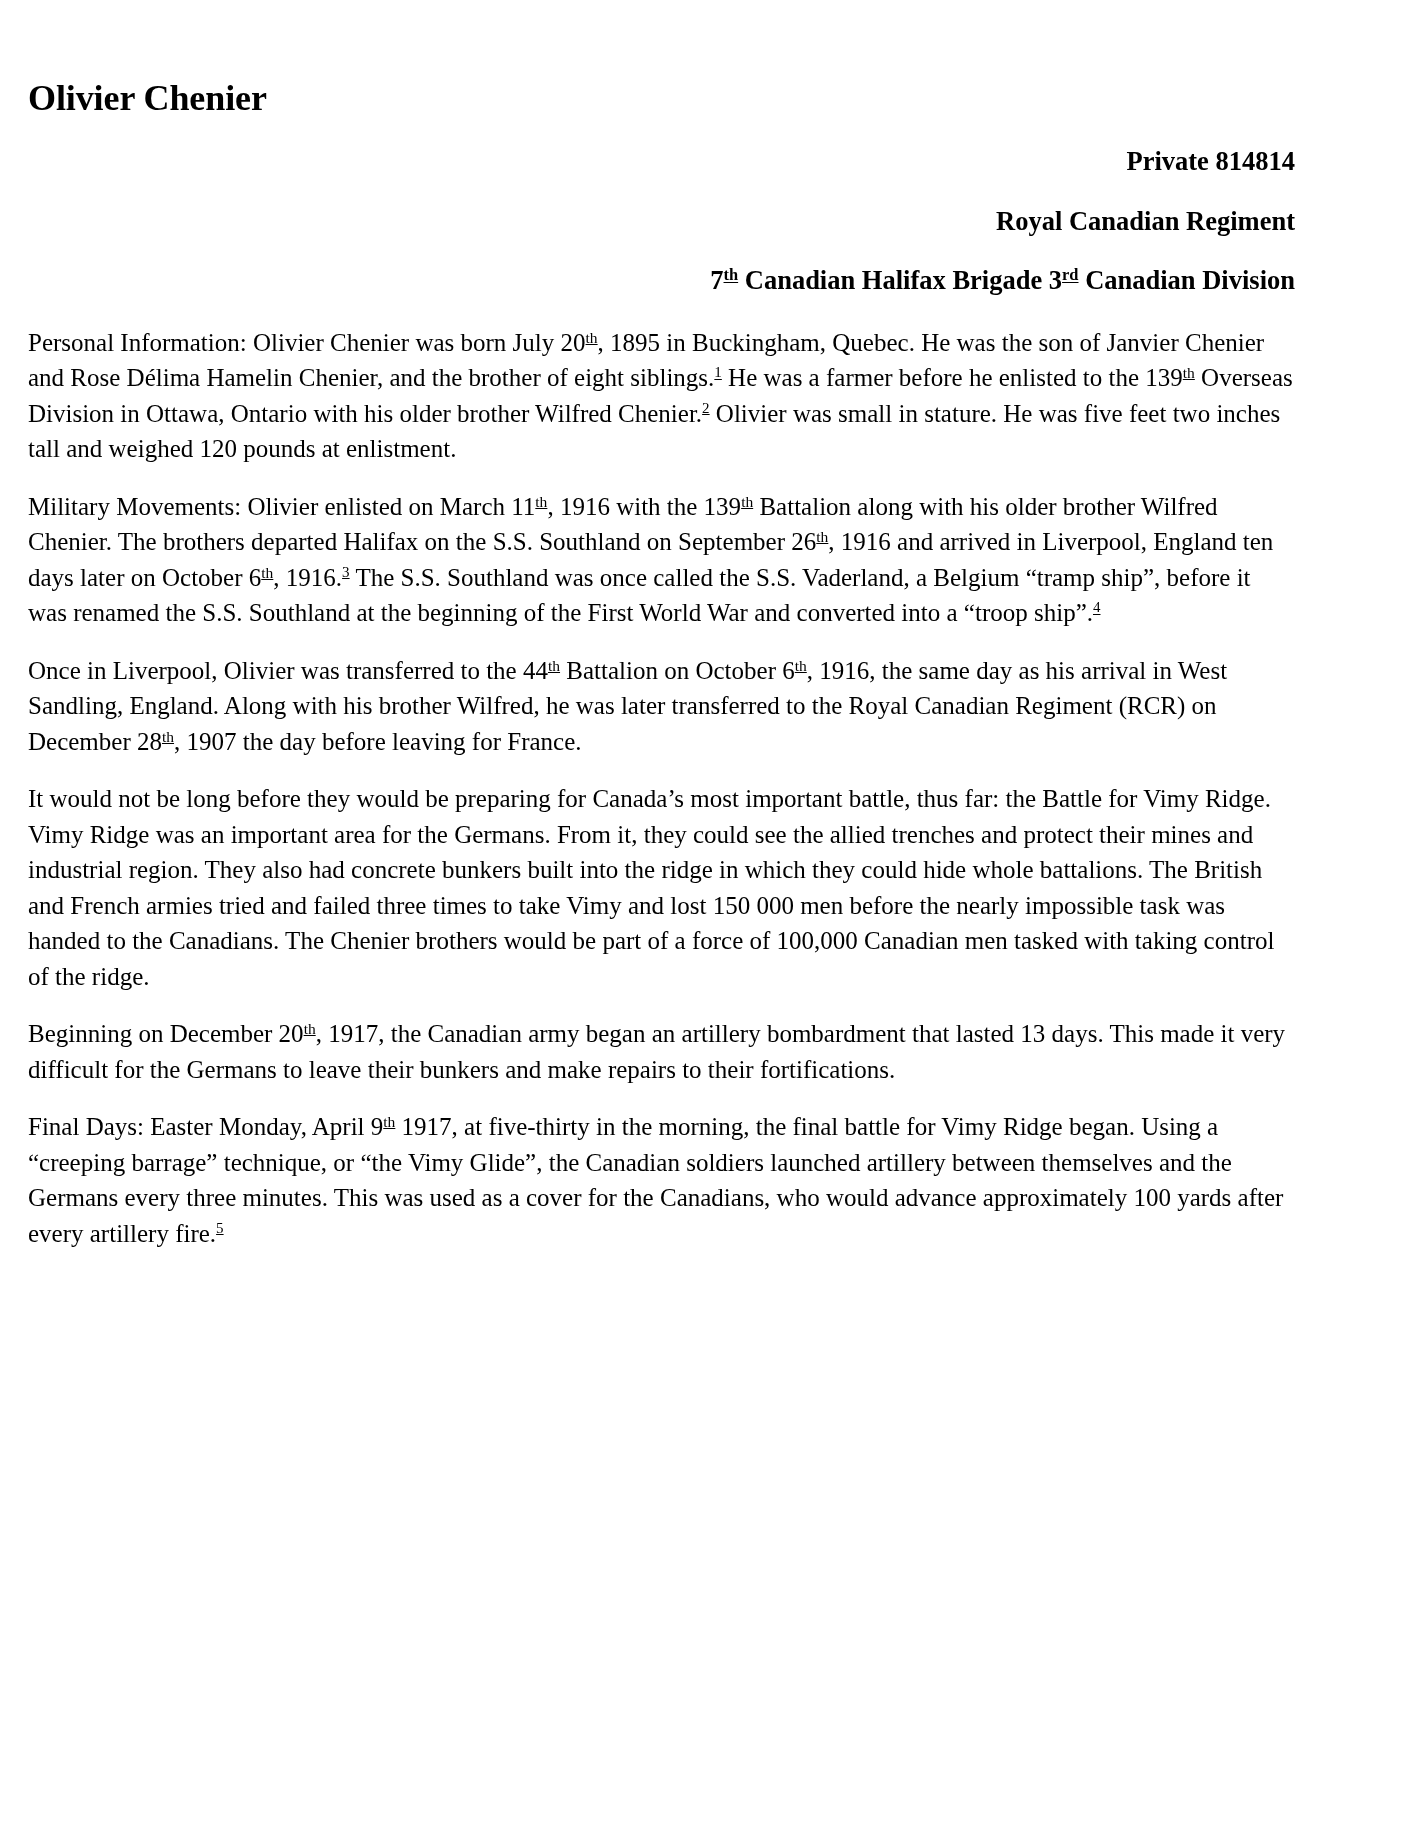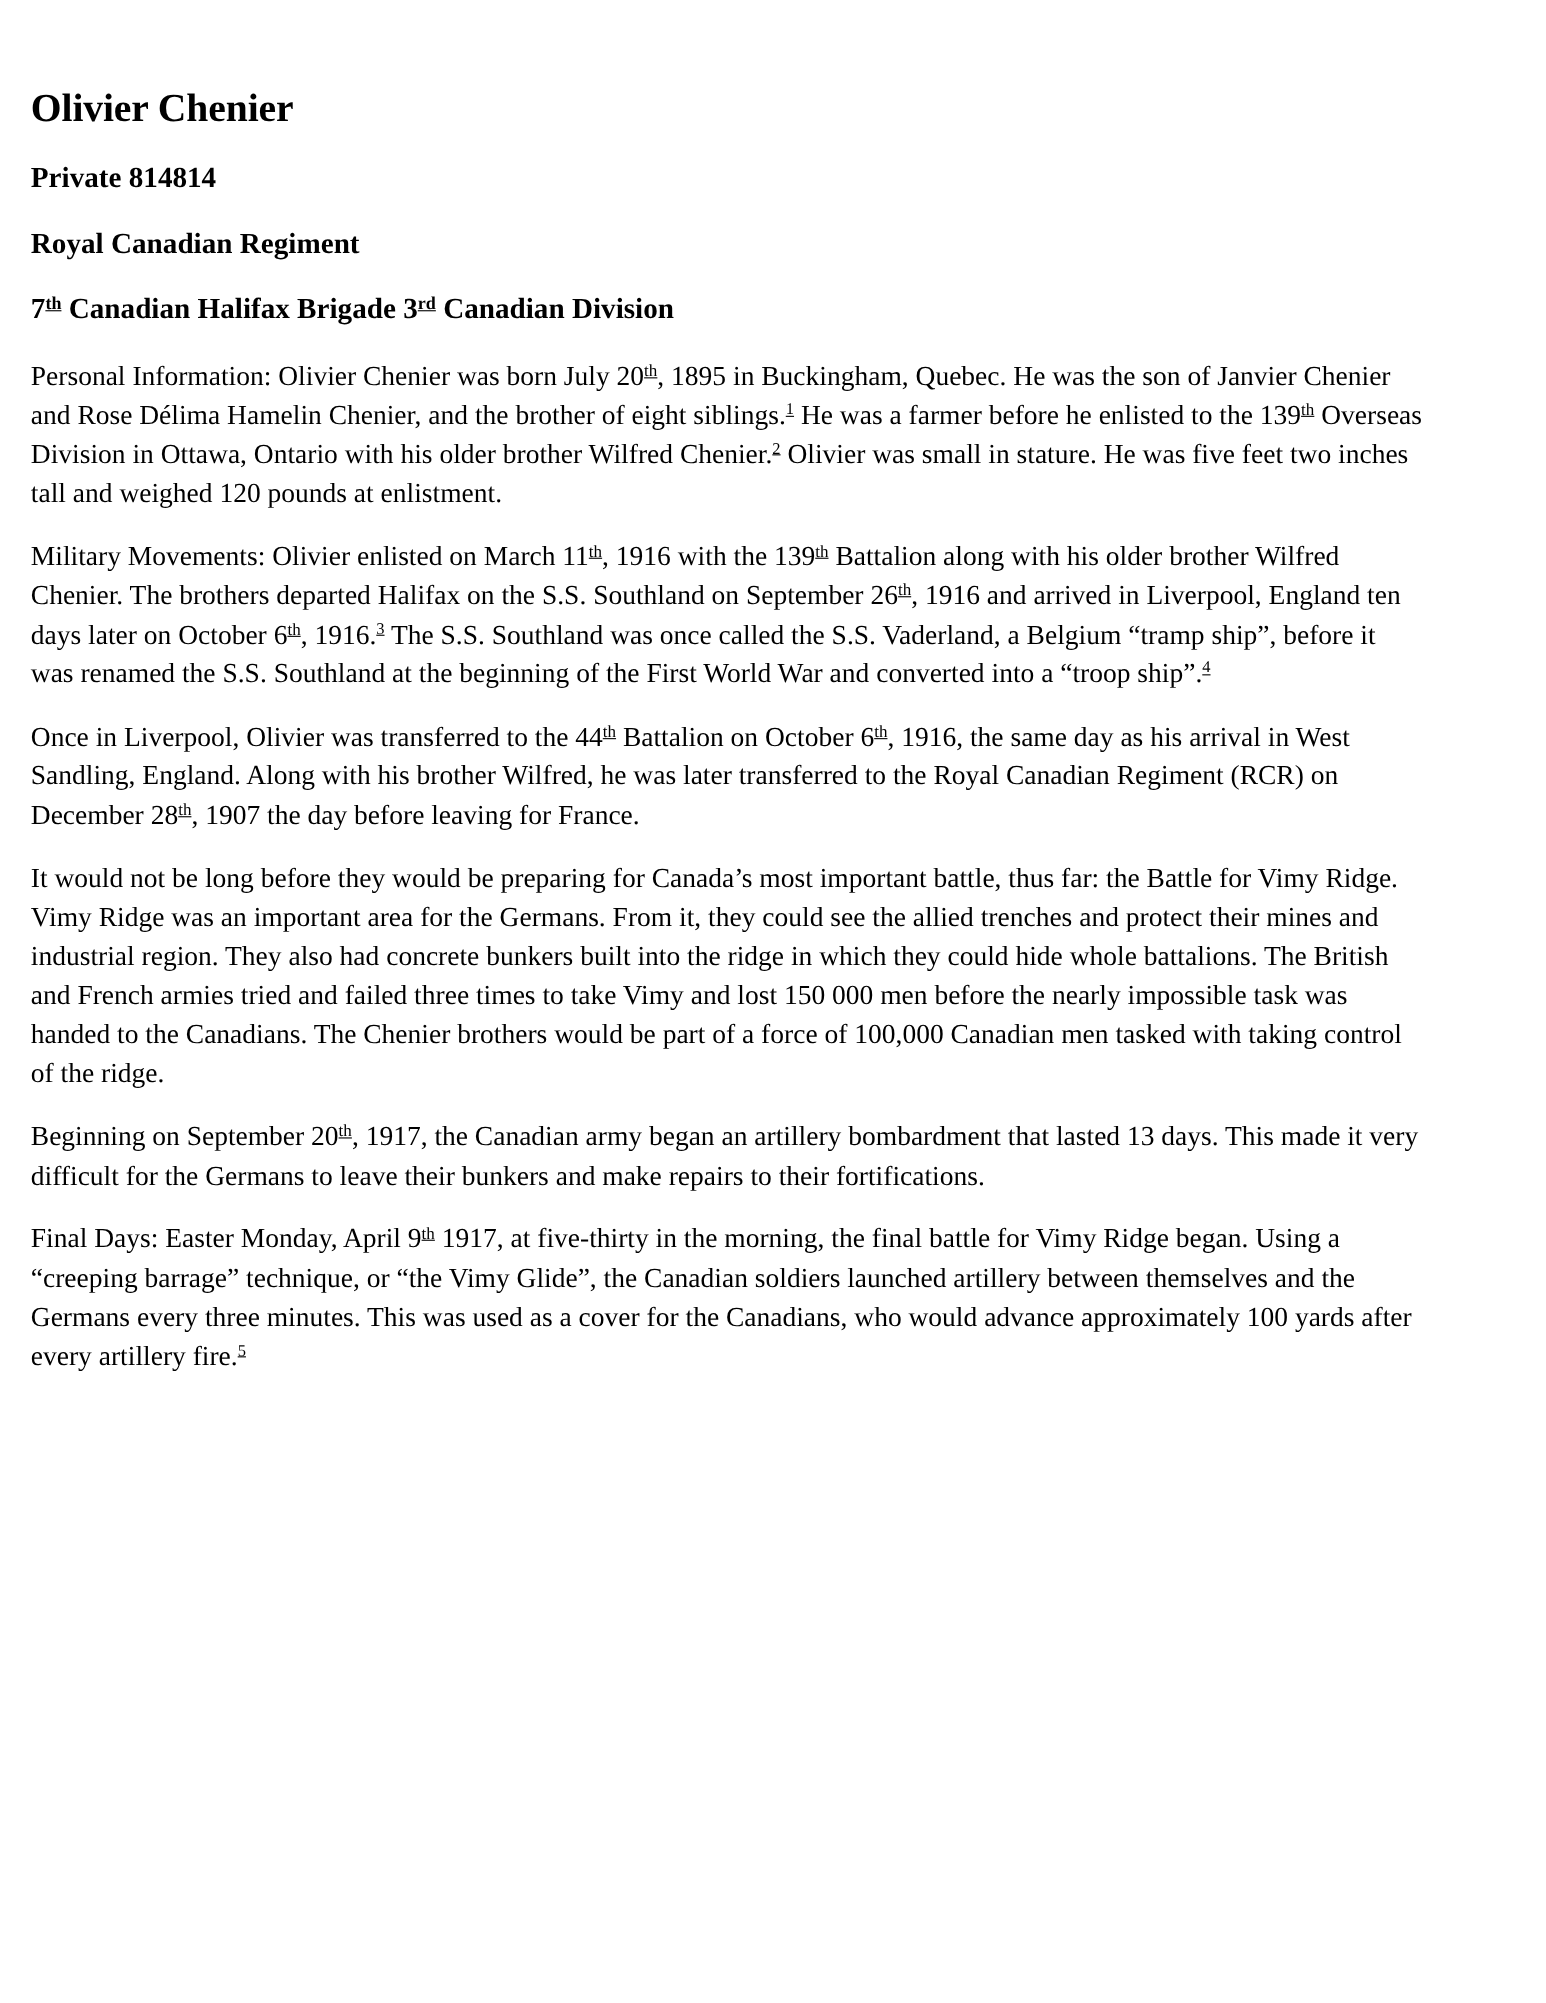--- a/index.html
+++ b/index.html
@@ -26,20 +26,21 @@
     font-weight: bold;
     line-height: 1.12;
     margin: 0 0 28px 0;
     letter-spacing: -0.1px;
   }
   .sub-head {
     font-size: 26.5px;
     font-weight: bold;
     line-height: 1.15;
     margin: 0 0 29px 0;
+    text-align: right;
   }
   .sub-head.tight {
     margin-bottom: 28px;
   }
   p.body {
     font-size: 25px;
     line-height: 1.42;
     margin: 0 0 22px 0;
     text-align: left;
     hyphens: none;
@@ -76,17 +77,17 @@
 
 
   <p class="body"><span class="lead">Personal Information:</span><span> Olivier Chenier was born July 20</span><sup>th</sup><span>, 1895 in Buckingham, Quebec. He was the son of Janvier Chenier and Rose Délima Hamelin Chenier, and the brother of eight siblings.</span><sup class="fn">1</sup><span> He was a farmer before he enlisted to the 139</span><sup>th</sup><span> Overseas Division in Ottawa, Ontario with his older brother Wilfred Chenier.</span><sup class="fn">2</sup><span> Olivier was small in stature. He was five feet two inches tall and weighed 120 pounds at enlistment.</span></p>
 
   <p class="body"><span class="lead">Military Movements:</span><span> Olivier enlisted on March 11</span><sup>th</sup><span>, 1916 with the 139</span><sup>th</sup><span> Battalion along with his older brother Wilfred Chenier. The brothers departed Halifax on the S.S. Southland on September 26</span><sup>th</sup><span>, 1916 and arrived in Liverpool, England ten days later on October 6</span><sup>th</sup><span>, 1916.</span><sup class="fn">3</sup><span> The S.S. Southland was once called the S.S. Vaderland, a Belgium “tramp ship”, before it was renamed the S.S. Southland at the beginning of the First World War and converted into a “troop ship”.</span><sup class="fn">4</sup></p>
 
   <p class="body"><span>Once in Liverpool, Olivier was transferred to the 44</span><sup>th</sup><span> Battalion on October 6</span><sup>th</sup><span>, 1916, the same day as his arrival in West Sandling, England. Along with his brother Wilfred, he was later transferred to the Royal Canadian Regiment (RCR) on December 28</span><sup>th</sup><span>, 1907 the day before leaving for France.</span></p>
 
   <p class="body">It would not be long before they would be preparing for Canada’s most important battle, thus far: the Battle for Vimy Ridge. Vimy Ridge was an important area for the Germans. From it, they could see the allied trenches and protect their mines and industrial region. They also had concrete bunkers built into the ridge in which they could hide whole battalions. The British and French armies tried and failed three times to take Vimy and lost 150 000 men before the nearly impossible task was handed to the Canadians. The Chenier brothers would be part of a force of 100,000 Canadian men tasked with taking control of the ridge.</p>
 
-  <p class="body"><span>Beginning on September 20</span><sup>th</sup><span>, 1917, the Canadian army began an artillery bombardment that lasted 13 days. This made it very difficult for the Germans to leave their bunkers and make repairs to their fortifications.</span></p>
+  <p class="body"><span>Beginning on December 20</span><sup>th</sup><span>, 1917, the Canadian army began an artillery bombardment that lasted 13 days. This made it very difficult for the Germans to leave their bunkers and make repairs to their fortifications.</span></p>
 
   <p class="body"><span class="lead">Final Days:</span><span> Easter Monday, April 9</span><sup>th</sup><span> 1917, at five-thirty in the morning, the final battle for Vimy Ridge began. Using a “creeping barrage” technique, or “the Vimy Glide”, the Canadian soldiers launched artillery between themselves and the Germans every three minutes. This was used as a cover for the Canadians, who would advance approximately 100 yards after every artillery fire.</span><sup class="fn">5</sup></p>
 
 </div>
 
 </body></html>

